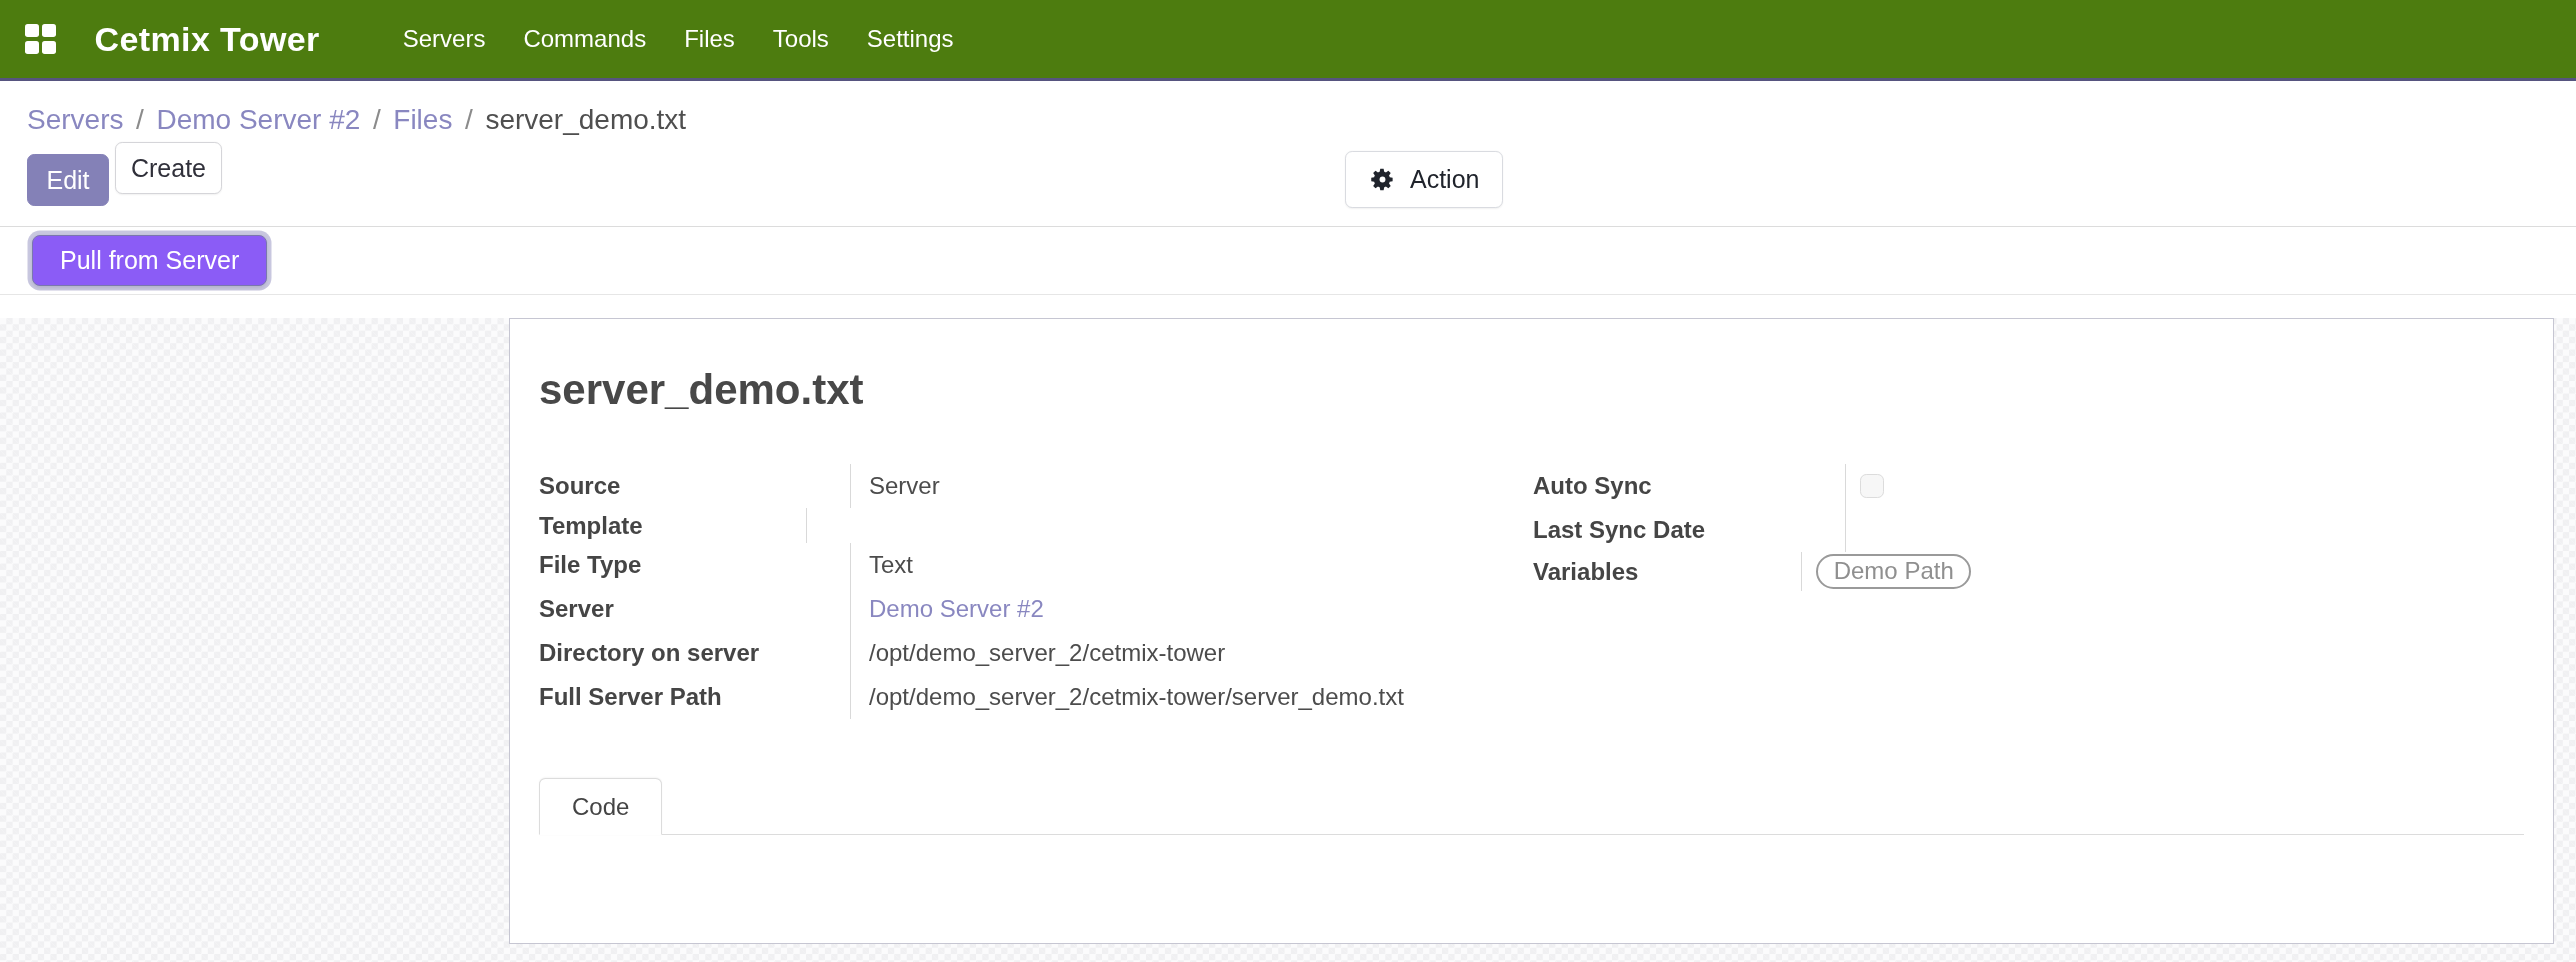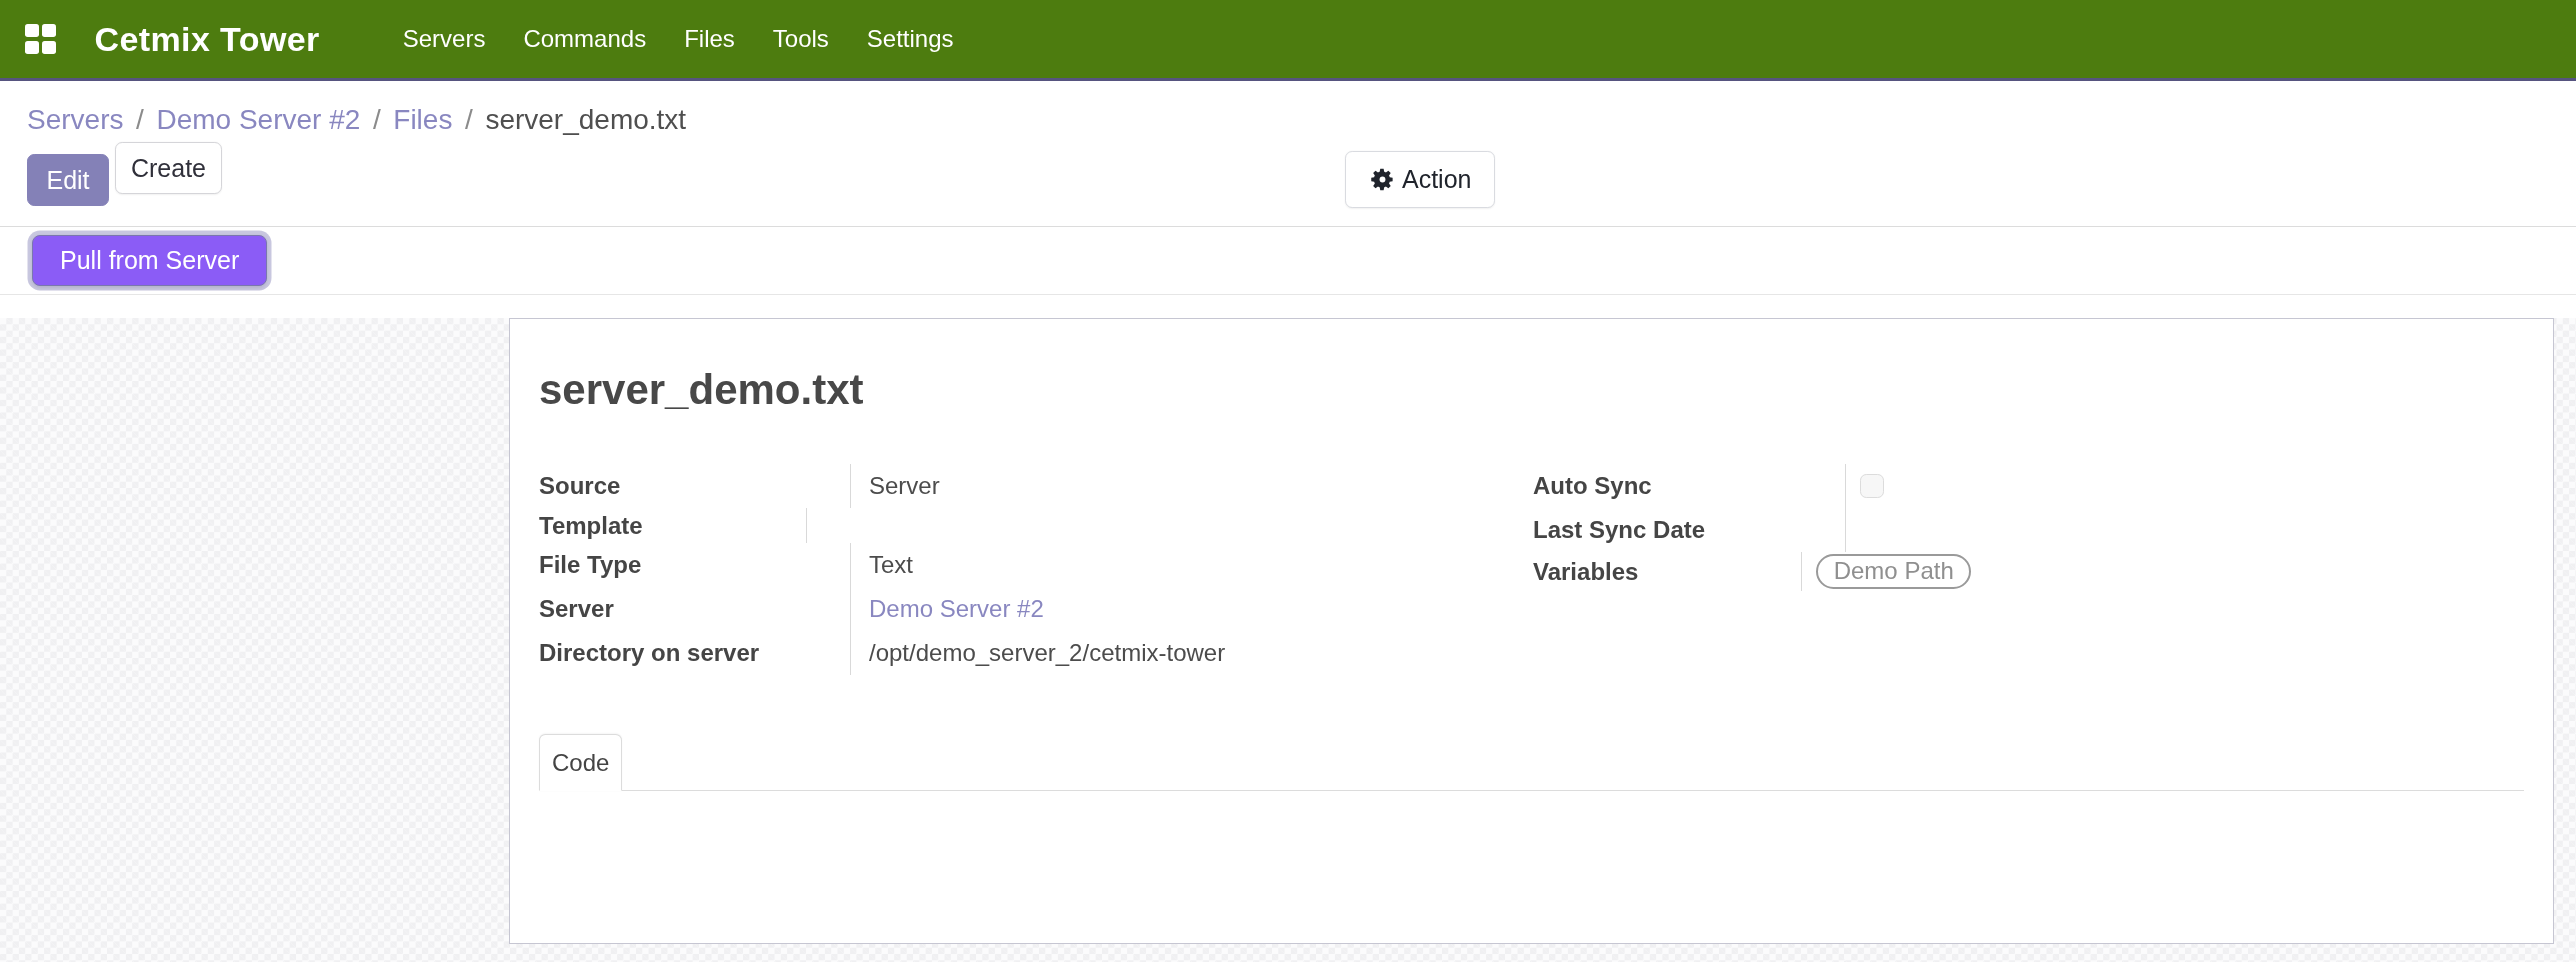--- a/index.html
+++ b/index.html
@@ -24,21 +24,21 @@
   .breadcrumb .current { color: #4f4f4f; }
 
   .button-row { position: relative; height: 90px; }
   .btn { display: inline-flex; align-items: center; justify-content: center;
     font-size: 25px; border-radius: 7.2px; cursor: pointer; white-space: nowrap; }
   .btn-edit { position: absolute; left: 27px; top: 18px; width: 82px; height: 52px;
     background: #8481b7; color: #fff; border: 0.9px solid #8481b7; }
   .btn-create { position: absolute; left: 115px; top: 6px; width: 107px; height: 52px;
     background: #fff; color: #30303a; border: 0.9px solid #d5d5d9; box-shadow: 0 0.9px 1.8px rgba(0,0,0,0.06); }
   .btn-action { position: absolute; left: 1345px; top: 15.3px; height: 57px; padding: 0 23px;
-    background: #fff; color: #20242c; border: 0.9px solid #d9dbe0; box-shadow: 0 0.9px 1.8px rgba(0,0,0,0.06); gap: 6px; }
+    background: #fff; color: #20242c; border: 0.9px solid #d9dbe0; box-shadow: 0 0.9px 1.8px rgba(0,0,0,0.06); gap: 14px; }
   .btn-action svg { display: block; }
 
   
   .statusbar { height: 69px; background: #fff; border-top: 0.9px solid #dcdcdc;
     border-bottom: 0.9px solid #e6e6e6; display: flex; align-items: center; }
   .btn-pull { margin-left: 32px; height: 51px; padding: 8px 27px; background: #8b5cf6;
     color: #fff; border: 0.9px solid #7a77ae; border-radius: 8px;
     box-shadow: 0 0 0 4.5px rgba(134,131,185,0.45), 0 1.8px 3.6px rgba(0,0,0,0.15); }
 
   
@@ -65,21 +65,21 @@
   .group-right .fvalue { padding-left: 14.4px; }
   .fvalue a { color: #8987c0; text-decoration: none; cursor: pointer; }
 
   .checkbox { width: 24px; height: 24px; border: 1.8px solid #dcdcdc; border-radius: 6.3px;
     background: #f7f7f7; cursor: pointer; }
   .tag-pill { display: inline-block; border: 2.7px solid #9a9a9a; border-radius: 20px;
     padding: 0.9px 15.3px 2.7px; font-size: 24px; color: #8f8f8f; background: #fff; }
 
   .notebook { margin-top: 59px; }
   .nb-header { border-bottom: 0.9px solid #dcdcdc; }
-  .nb-tab { display: inline-block; padding: 0 12px; height: 57px; line-height: 56px;
+  .nb-tab { display: inline-block; padding: 0 32px; height: 57px; line-height: 56px;
     background: #fff; border: 0.9px solid #dcdcdc; border-bottom: 0.9px solid #fff;
     border-radius: 6.3px 6.3px 0 0; margin-bottom: -0.9px; font-size: 24px; color: #444;
     box-shadow: 0 -0.9px 1.8px rgba(0,0,0,0.04); cursor: pointer; }
   .nb-body { height: 97px; background: #fff; }
 </style>
 </head>
 <body>
 
 <header class="topbar">
   <div class="apps-btn">
@@ -150,20 +150,24 @@
         <div class="frow h49">
           <div class="flabel">Server</div>
           <div class="fvalue">
             <a>Demo Server #2</a>
           </div>
         </div>
         <div class="frow h49">
           <div class="flabel">Directory on server</div>
           <div class="fvalue">/opt/demo_server_2/cetmix-tower</div>
         </div>
+        <div class="frow h49">
+          <div class="flabel">Full Server Path</div>
+          <div class="fvalue">/opt/demo_server_2/cetmix-tower/server_demo.txt</div>
+        </div>
       </div>
 
       <div class="group-right">
         <div class="frow h49">
           <div class="flabel">Auto Sync</div>
           <div class="fvalue">
             <div class="checkbox"></div>
           </div>
         </div>
         <div class="frow h49">

